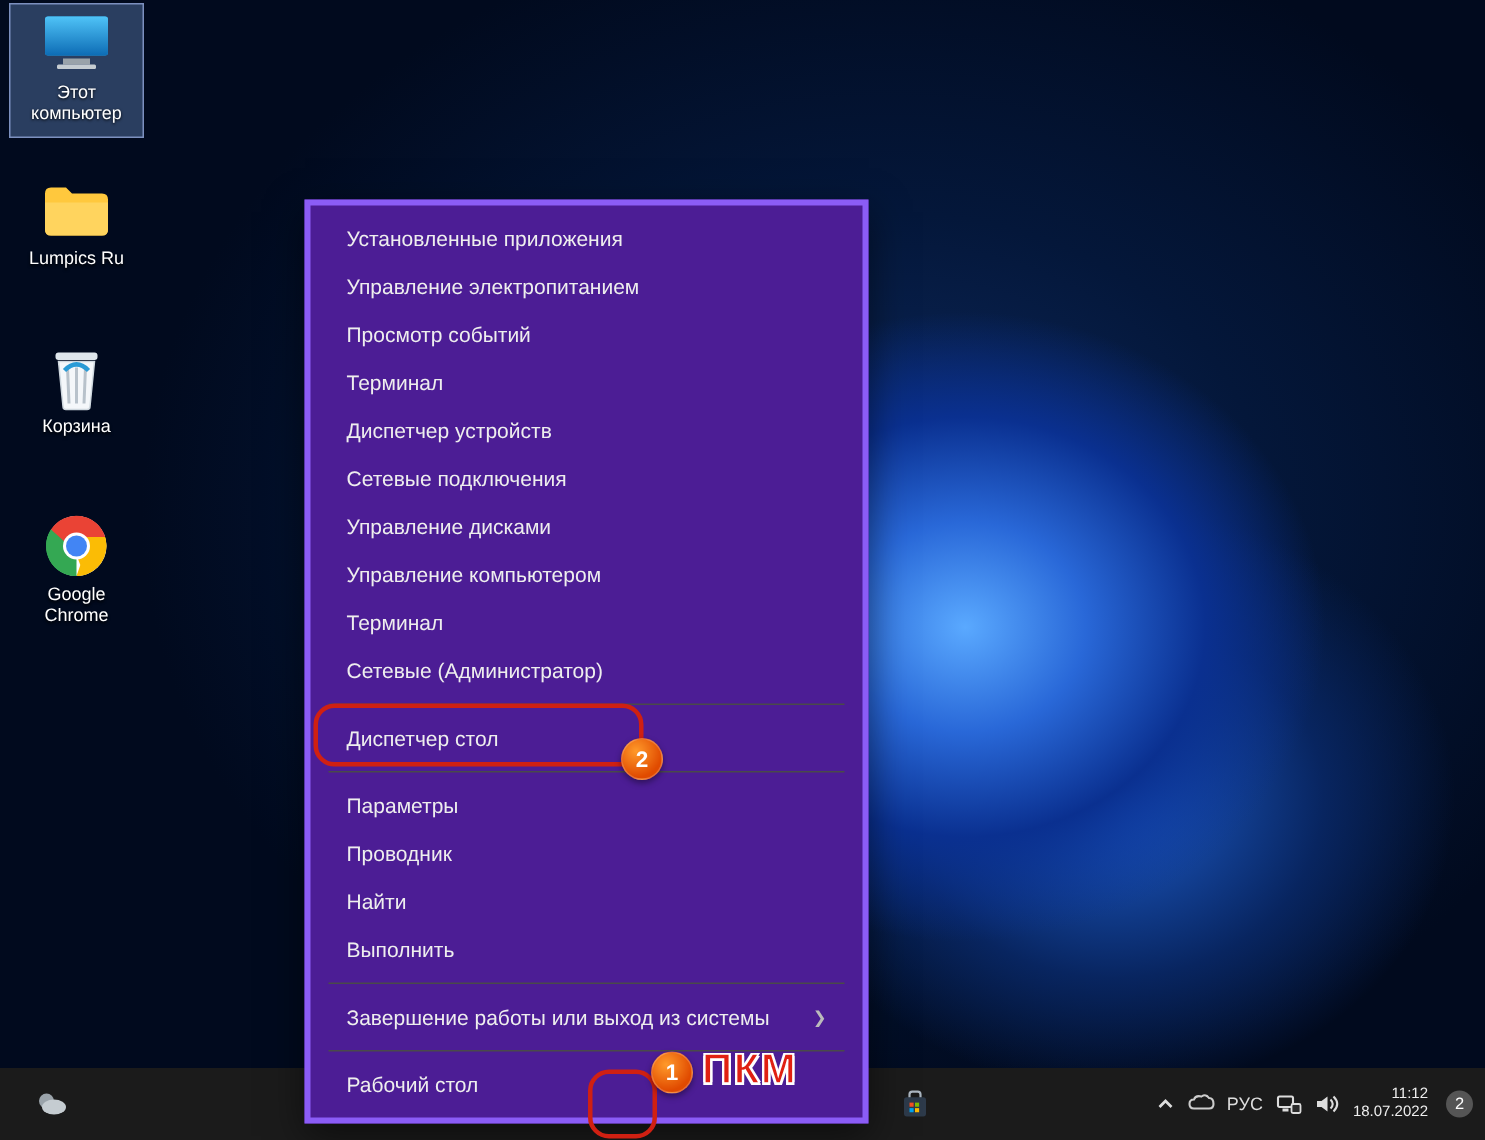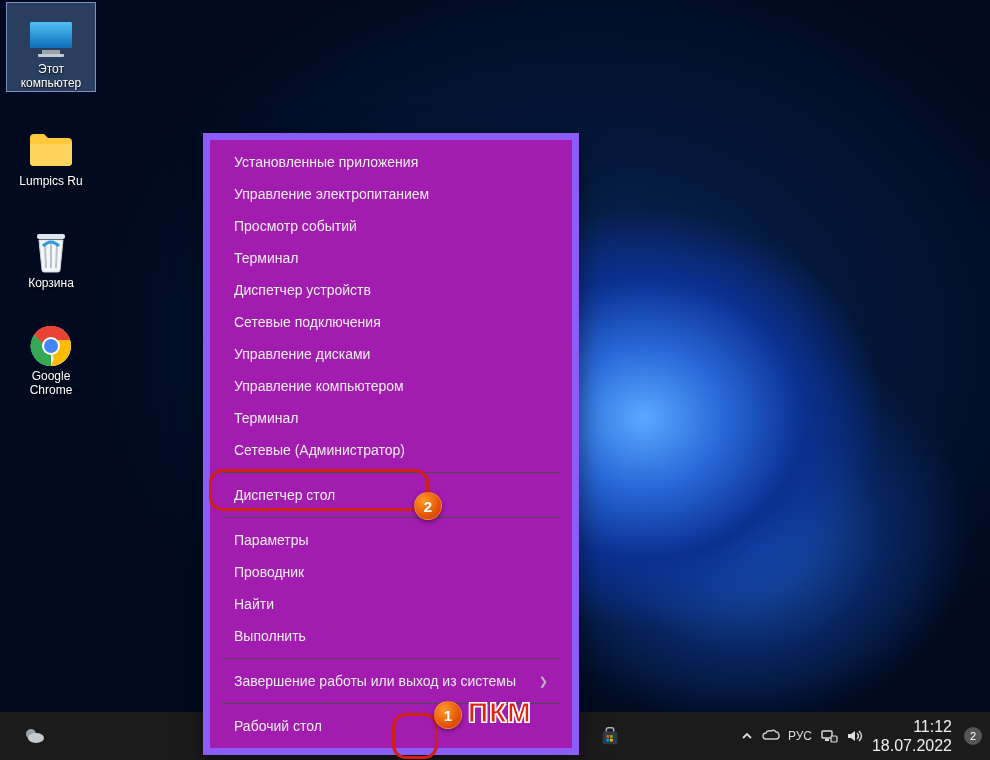--- a/index.html
+++ b/index.html
@@ -19,32 +19,32 @@
     radial-gradient(ellipse 300px 250px at 45% 60%, #8cc4ff 0%, #3a7ae0 25%, transparent 55%),
     radial-gradient(ellipse 350px 300px at 75% 70%, #1e5fd0 0%, #082560 40%, transparent 65%),
     radial-gradient(ellipse 500px 400px at 60% 45%, #0d2a60 0%, #04173a 50%, #010a1e 100%),
     linear-gradient(135deg, #020b1c 0%, #051530 50%, #010812 100%);
 }
 
 
 .desktop { position: absolute; top: 2px; left: 6px; }
 .icon-cell {
   width: 90px; height: 90px;
-  display: flex; flex-direction: column; align-items: center; justify-content: center;
-  padding-top: 16px; margin-bottom: 12px;
+  display: flex; flex-direction: column; align-items: center; justify-content: flex-start;
+  padding-top: 2px; margin-bottom: 22px;
   text-align: center;
 }
 .icon-cell.selected { background: rgba(120,160,220,0.35); border: 1px solid rgba(180,200,255,0.6); }
 .icon-cell .icon { width: 48px; height: 48px; display: flex; align-items: center; justify-content: center; }
 .icon-cell .label { font-size: 12px; color: #fff; text-shadow: 0 1px 2px #000; margin-top: 2px; line-height: 1.15; }
 
 
 .context-menu {
   position: absolute; left: 203px; top: 133px; width: 376px;
-  background: #a21caf; border: 7px solid #8b5cf6;
+  background: #4c1d95; border: 4px solid #8b5cf6;
   padding: 6px 0;
   box-shadow: 0 8px 24px rgba(0,0,0,0.5);
   z-index: 50;
 }
 .context-menu .item {
   height: 32px; padding: 0 24px;
   display: flex; align-items: center; justify-content: space-between;
   font-size: 14px; color: #eee; cursor: default;
 }
 .context-menu .sep { height: 1px; background: #4a4a4a; margin: 6px 12px; }
@@ -76,21 +76,21 @@
   z-index: 40;
 }
 .taskbar .tb-left { position: absolute; left: 14px; display: flex; align-items: center; }
 .taskbar .tb-center { margin: 0 auto; display: flex; align-items: center; gap: 6px; }
 .taskbar .tb-right { position: absolute; right: 8px; display: flex; align-items: center; gap: 8px; text-align: right; }
 .tb-btn {
   width: 40px; height: 40px; border-radius: 4px;
   display: flex; align-items: center; justify-content: center;
 }
 .tray-item { color: #ddd; font-size: 12px; display: flex; align-items: center; }
-.clock { display: flex; flex-direction: column; align-items: flex-end; font-size: 16px; line-height: 1.2; color: #eee; }
+.clock { display: flex; flex-direction: column; align-items: flex-end; font-size: 10px; line-height: 1.2; color: #eee; }
 .tray-badge { width: 18px; height: 18px; border-radius: 50%; background: #555; color: #fff; font-size: 11px; display: flex; align-items: center; justify-content: center; margin-left: 4px; }
 
 svg { display: block; }
 </style>
 </head>
 <body>
 
 <div class="wallpaper"></div>
 
 <div class="desktop">

